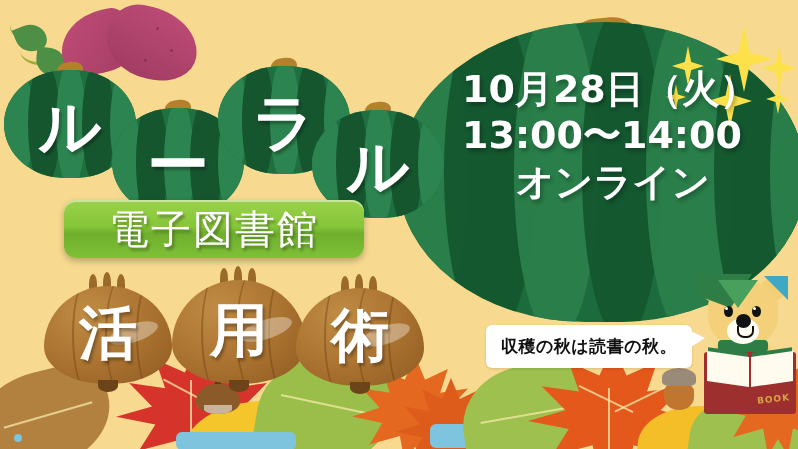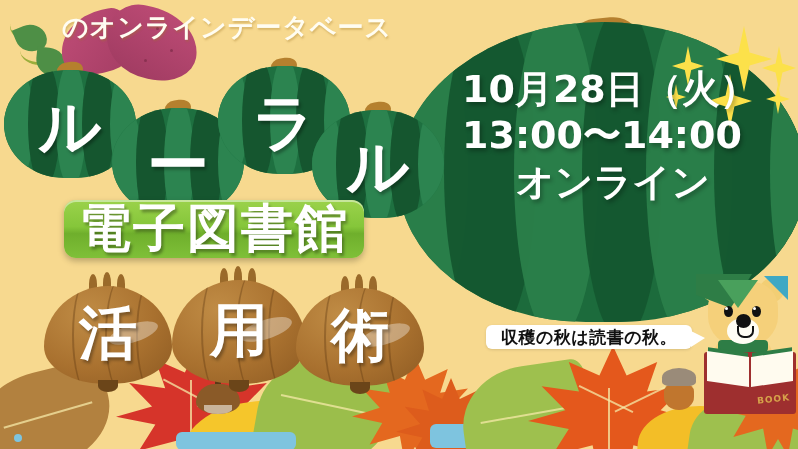--- a/index.html
+++ b/index.html
@@ -145,36 +145,36 @@
   
   .banner{
     position:absolute;left:64px;top:200px;width:300px;height:58px;
     border-radius:12px;
     background:linear-gradient(180deg,#9BD24B 0%,#85C63A 46%,#6FAF2C 58%,#7FC038 100%);
     box-shadow:0 3px 6px rgba(0,0,0,.25), inset 0 2px 0 rgba(255,255,255,.45);
     display:flex;align-items:center;justify-content:center;
     z-index:12;
   }
   .banner .txt{
-    color:#fff;font-weight:bold;font-size:52px;letter-spacing:2px;
+    color:#fff;font-weight:normal;font-size:40px;letter-spacing:2px;
     text-shadow:2px 3px 3px rgba(0,0,0,.32);
   }
 
   
   .date-block{
     position:absolute;left:462px;top:66px;z-index:14;
     color:#fff;font-weight:bold;line-height:1.22;
     text-shadow:2px 3px 4px rgba(0,0,0,.30);
   }
   .date-block div{font-size:38px;white-space:nowrap;}
   .date-block div.l4{text-align:center;padding-left:6px;}
 
   
   .bubble{
-    position:absolute;left:486px;top:325px;width:206px;height:24px;
+    position:absolute;left:486px;top:325px;width:206px;height:43px;
     background:#fff;border-radius:6px;
     display:flex;align-items:center;justify-content:center;
     z-index:16;box-shadow:0 1px 3px rgba(0,0,0,.12);
   }
   .bubble .txt{color:#111;font-weight:bold;font-size:17px;letter-spacing:.5px;white-space:nowrap;}
   .bubble:after{
     content:"";position:absolute;right:-13px;top:6px;
     border-top:7px solid transparent;border-bottom:9px solid transparent;
     border-left:14px solid #fff;
   }
@@ -328,21 +328,20 @@
   </div>
   <div class="potato">
     <div class="half hl"></div>
     <div class="half hr"></div>
     <div class="dot" style="left:96px;top:22px;"></div>
     <div class="dot" style="left:110px;top:44px;"></div>
     <div class="dot" style="left:84px;top:54px;"></div>
   </div>
 
   <div class="headline">
-    <span class="hl-rest">のオンラインデータベース</span>
   </div>
 
   <div>
     <div class="mini-pk" style="left:4px;top:70px;width:132px;height:108px;">
       <div class="stem"></div>
       <div class="body">
         <div class="r l" style="left:-14px;width:44px;"></div>
         <div class="r" style="left:24px;width:32px;"></div>
         <div class="r l" style="left:52px;width:30px;"></div>
         <div class="r" style="left:78px;width:32px;"></div>

